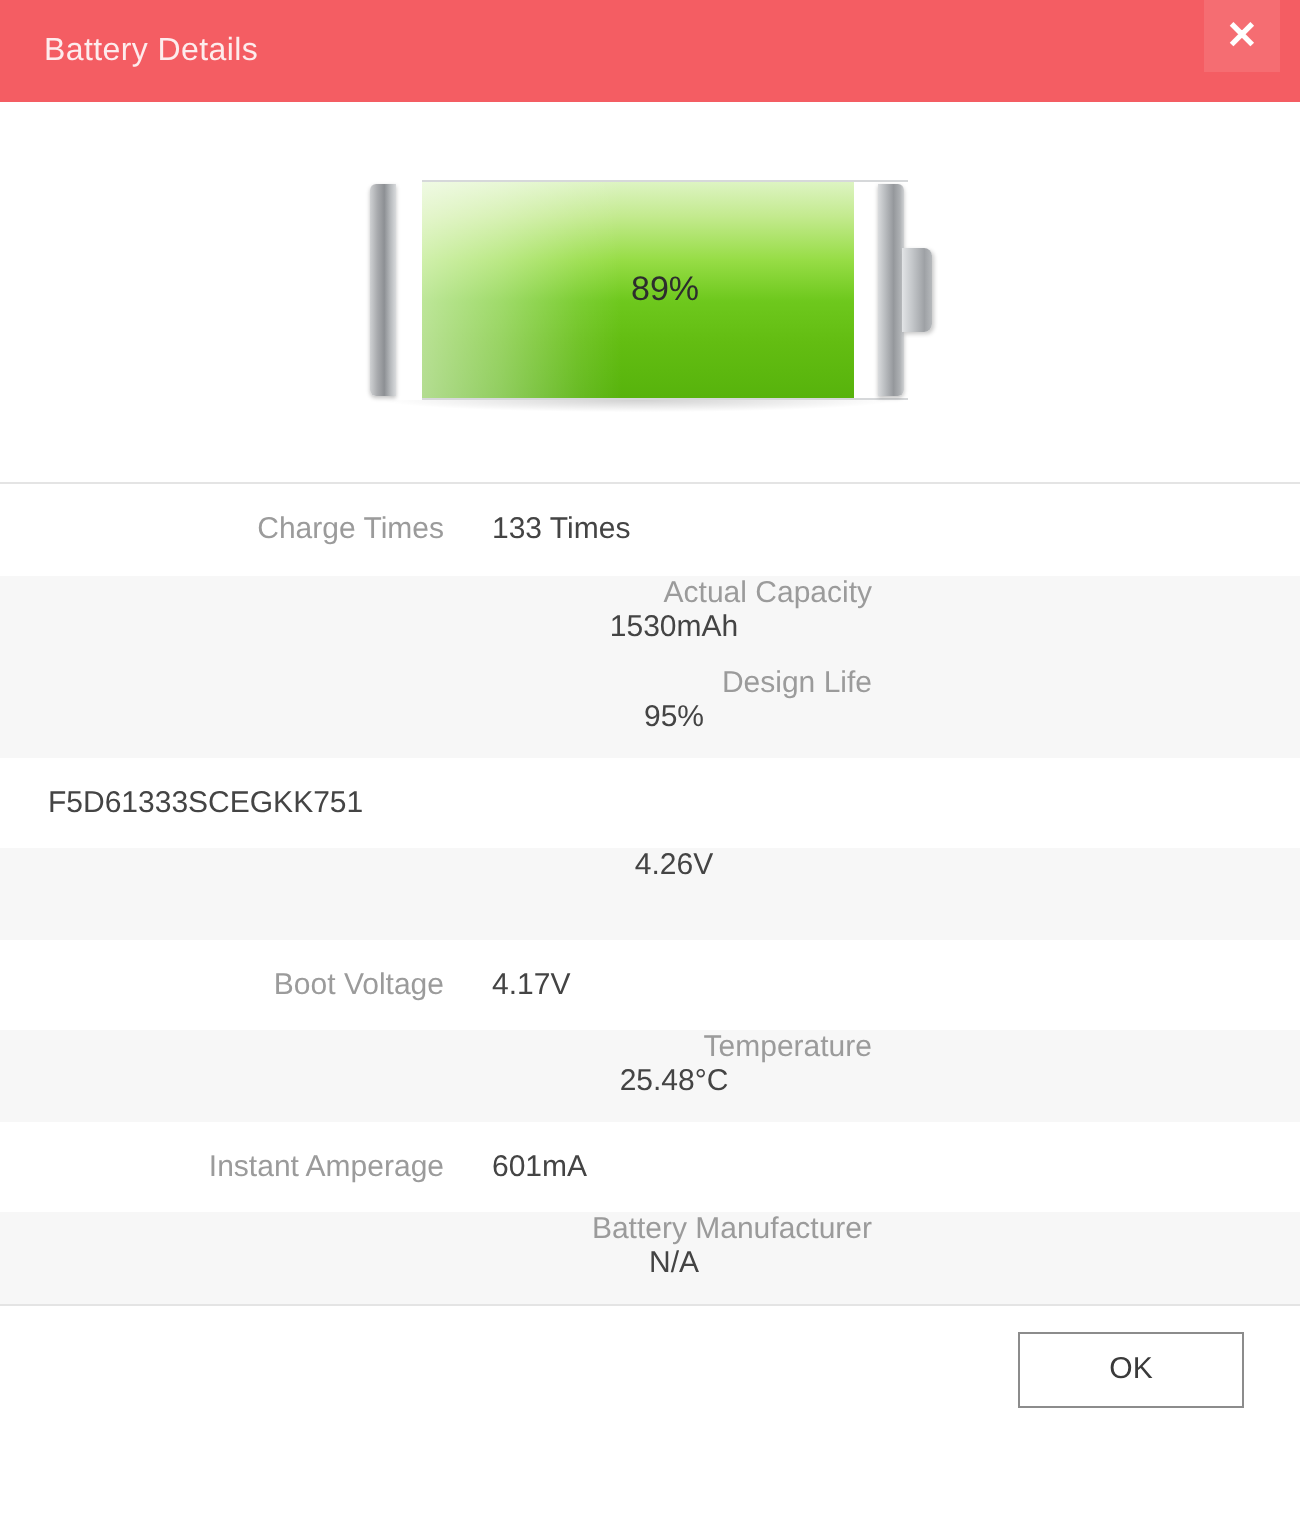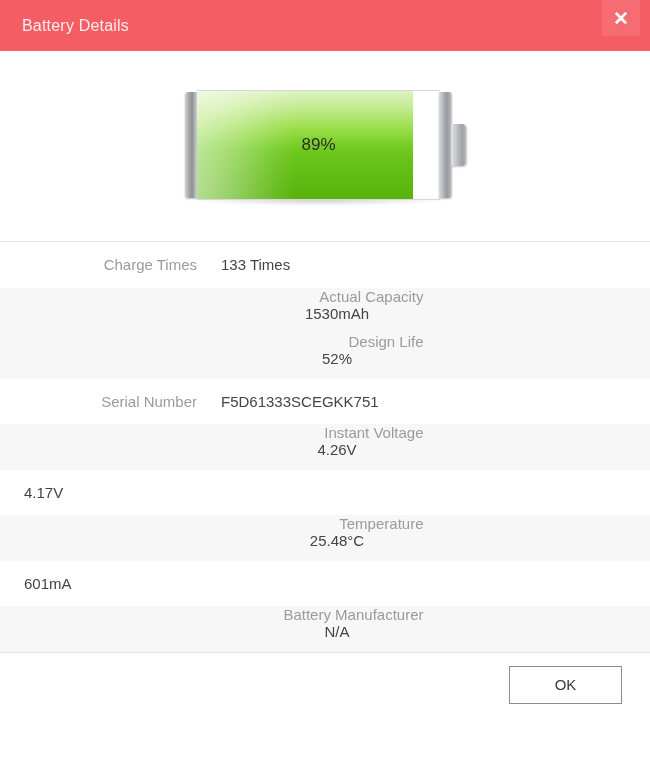--- a/index.html
+++ b/index.html
@@ -108,21 +108,21 @@
     width: 15px;
     height: 42px;
     border-radius: 0 4px 4px 0;
     background: linear-gradient(to right,
        #e2e4e6 0%, #c3c6c9 35%, #9ea1a5 75%, #b6b9bc 100%);
     box-shadow: 1px 1px 2px rgba(0,0,0,0.22);
   }
   
   .battery-shell {
     position: absolute;
-    left: 12px;
+    left: 26px;
     top: 0px;
     width: 243px;
     height: 110px;
     background: #ffffff;
     border-top: 1px solid #d6d8da;
     border-bottom: 1px solid #d6d8da;
     box-sizing: border-box;
     overflow: hidden;
   }
   .battery-fill {
@@ -191,20 +191,21 @@
     background: #f7f7f7;
     flex-direction: column;
   }
   .detail-label {
     width: 197px;
     text-align: right;
     color: #9b9b9b;
     font-size: 15px;
     padding-right: 0px;
     user-select: none;
+    padding-left: 25px;
   }
   .detail-value {
     margin-left: 24px;
     color: #444444;
     font-size: 15px;
     user-select: none;
   }
 
   
   .footer {
@@ -264,38 +265,38 @@
       <div class="detail-row">
         <div class="detail-label">Charge Times</div>
         <div class="detail-value">133 Times</div>
       </div>
       <div class="detail-row alt">
         <div class="detail-label">Actual Capacity</div>
         <div class="detail-value">1530mAh</div>
       </div>
       <div class="detail-row alt">
         <div class="detail-label">Design Life</div>
-        <div class="detail-value">52%</div>
+        <div class="detail-value">95%</div>
       </div>
       <div class="detail-row">
-        <div class="detail-label">Serial Number</div>
         <div class="detail-value">F5D61333SCEGKK751</div>
       </div>
       <div class="detail-row alt">
-        <div class="detail-label">Instant Voltage</div>
         <div class="detail-value">4.26V</div>
       </div>
       <div class="detail-row">
+        <div class="detail-label">Boot Voltage</div>
         <div class="detail-value">4.17V</div>
       </div>
       <div class="detail-row alt">
         <div class="detail-label">Temperature</div>
         <div class="detail-value">25.48°C</div>
       </div>
       <div class="detail-row">
+        <div class="detail-label">Instant Amperage</div>
         <div class="detail-value">601mA</div>
       </div>
       <div class="detail-row alt">
         <div class="detail-label">Battery Manufacturer</div>
         <div class="detail-value">N/A</div>
       </div>
     </div>
 
   <div class="footer">
     <div class="ok-button">OK</div>

